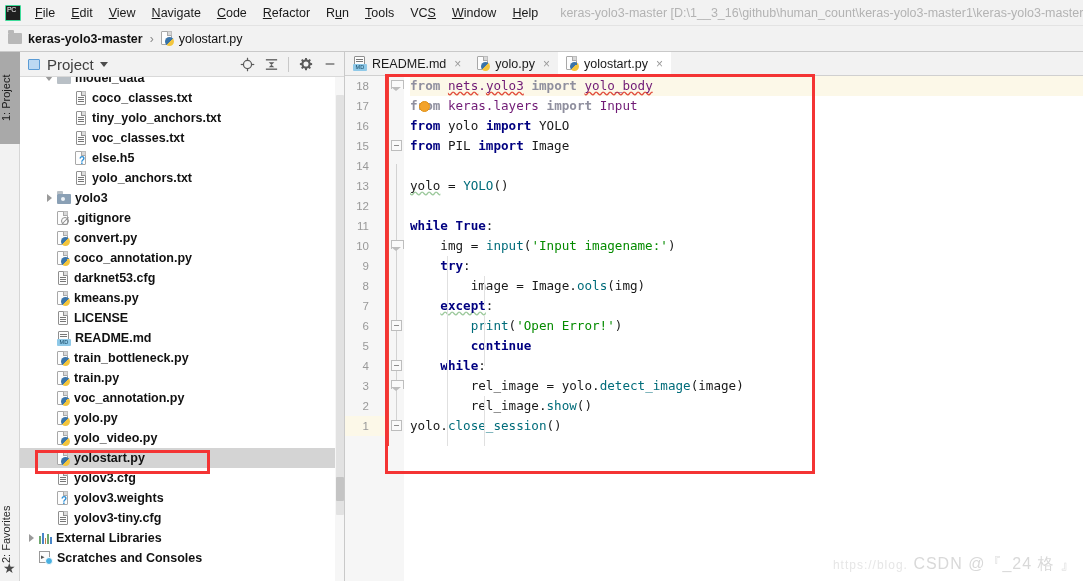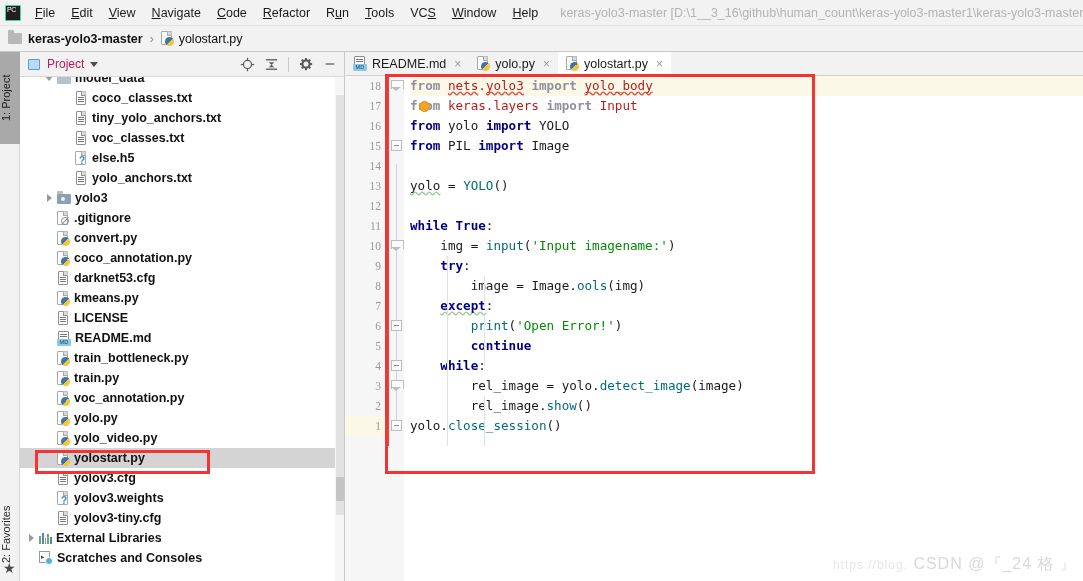--- a/index.html
+++ b/index.html
@@ -118,21 +118,21 @@
 
   
   #project-panel{
     position:absolute;left:20px;top:52px;width:325px;height:529px;background:#ffffff;
   }
   #project-head{
     height:25px;background:#f2f2f2;display:flex;align-items:center;
     border-bottom:1px solid #d9d9d9;
   }
   .proj-sq{width:12px;height:11px;border:1.4px solid #5a9bd5;background:#bcd9f2;margin-left:8px;margin-right:7px;border-radius:1px;}
-  .proj-label{font-size:12px;color:#be185d;}
+  .proj-label{font-size:15px;color:#404040;}
   .proj-caret{margin-left:6px;border-left:4px solid transparent;border-right:4px solid transparent;border-top:5px solid #4c4c4c;}
   .proj-tools{margin-left:auto;display:flex;align-items:center;gap:2px;padding-right:4px;}
   .ptool{width:22px;height:22px;display:flex;align-items:center;justify-content:center;}
   .tool-sep{width:1px;height:15px;background:#c8c8c8;margin:0 4px;}
 
   #tree{
     position:absolute;left:0;top:25px;width:325px;height:504px;overflow:hidden;background:#fff;
     padding-top:0px;
   }
   .row{
@@ -179,22 +179,22 @@
   }
   .etab.active{ background:#ffffff; }
   .etab.active::after{
     content:"";position:absolute;left:0;right:0;bottom:-1px;height:2px;background:#9a9a9a;
   }
   .etab .x{color:#9a9a9a;font-size:12px;margin-left:3px;}
 
   #code-wrap{position:absolute;left:0;top:24px;width:738px;height:505px;background:#ffffff;display:flex;}
   #gutter{width:44px;background:#f6f6f6;position:relative;flex:0 0 auto;}
   .gnum{
-    height:20px;line-height:20px;text-align:right;padding-right:8px;
-    font-family:Liberation Serif, serif;font-size:11.5px;color:#999999;
+    height:20px;line-height:20px;text-align:right;padding-right:20px;
+    font-family:Liberation Sans, sans-serif;font-size:11.5px;color:#999999;
   }
   .gnum.first{ background:#fcf8e8; }
   #errbar{position:absolute;right:0;top:0;width:3px;height:370px;background:#f04134;}
   #foldcol{width:15px;background:#f6f6f6;position:relative;flex:0 0 auto;}
   .fold{
     position:absolute;left:2px;width:11px;height:11px;border:1px solid #bdbdbd;background:#fafafa;
   }
   .fold.minus::after{content:"";position:absolute;left:2px;top:4px;width:5px;height:1px;background:#8e8e8e;}
   .fold.tri{border:none;background:none;}
   .fold.tri::before{
@@ -210,21 +210,21 @@
     position:relative;flex:1 1 auto;background:#ffffff;
     font-family:"DejaVu Sans Mono","Liberation Mono",monospace;font-size:12.6px;
     padding-left:6px;
   }
   .cline{height:20px;line-height:20px;white-space:pre;}
   .cline.first{background:#fcf8e8;}
   .kw{color:#000080;font-weight:bold;}
   .id{color:#1a1a1a;}
   .str{color:#058b00;}
   .call{color:#006c7a;}
-  .dim{color:#b91c1c;}
+  .dim{color:#701a75;}
   .dimkw{color:#8f8f9e;font-weight:bold;}
   .sq{ text-decoration:underline; text-decoration-style:wavy; text-decoration-color:#e04b3a; text-decoration-skip-ink:none;}
   .sqg{ text-decoration:underline; text-decoration-style:wavy; text-decoration-color:#9bc89b; text-decoration-skip-ink:none;}
   .indent-g{position:absolute;width:1px;background:#e0e0e0;}
   .orange-dot{
     position:absolute;width:11px;height:11px;border-radius:50%;background:#f3a32a;border:1px solid #e08f12;
   }
 
   
   .redbox{position:absolute;border:3px solid #f43434;pointer-events:none;}

